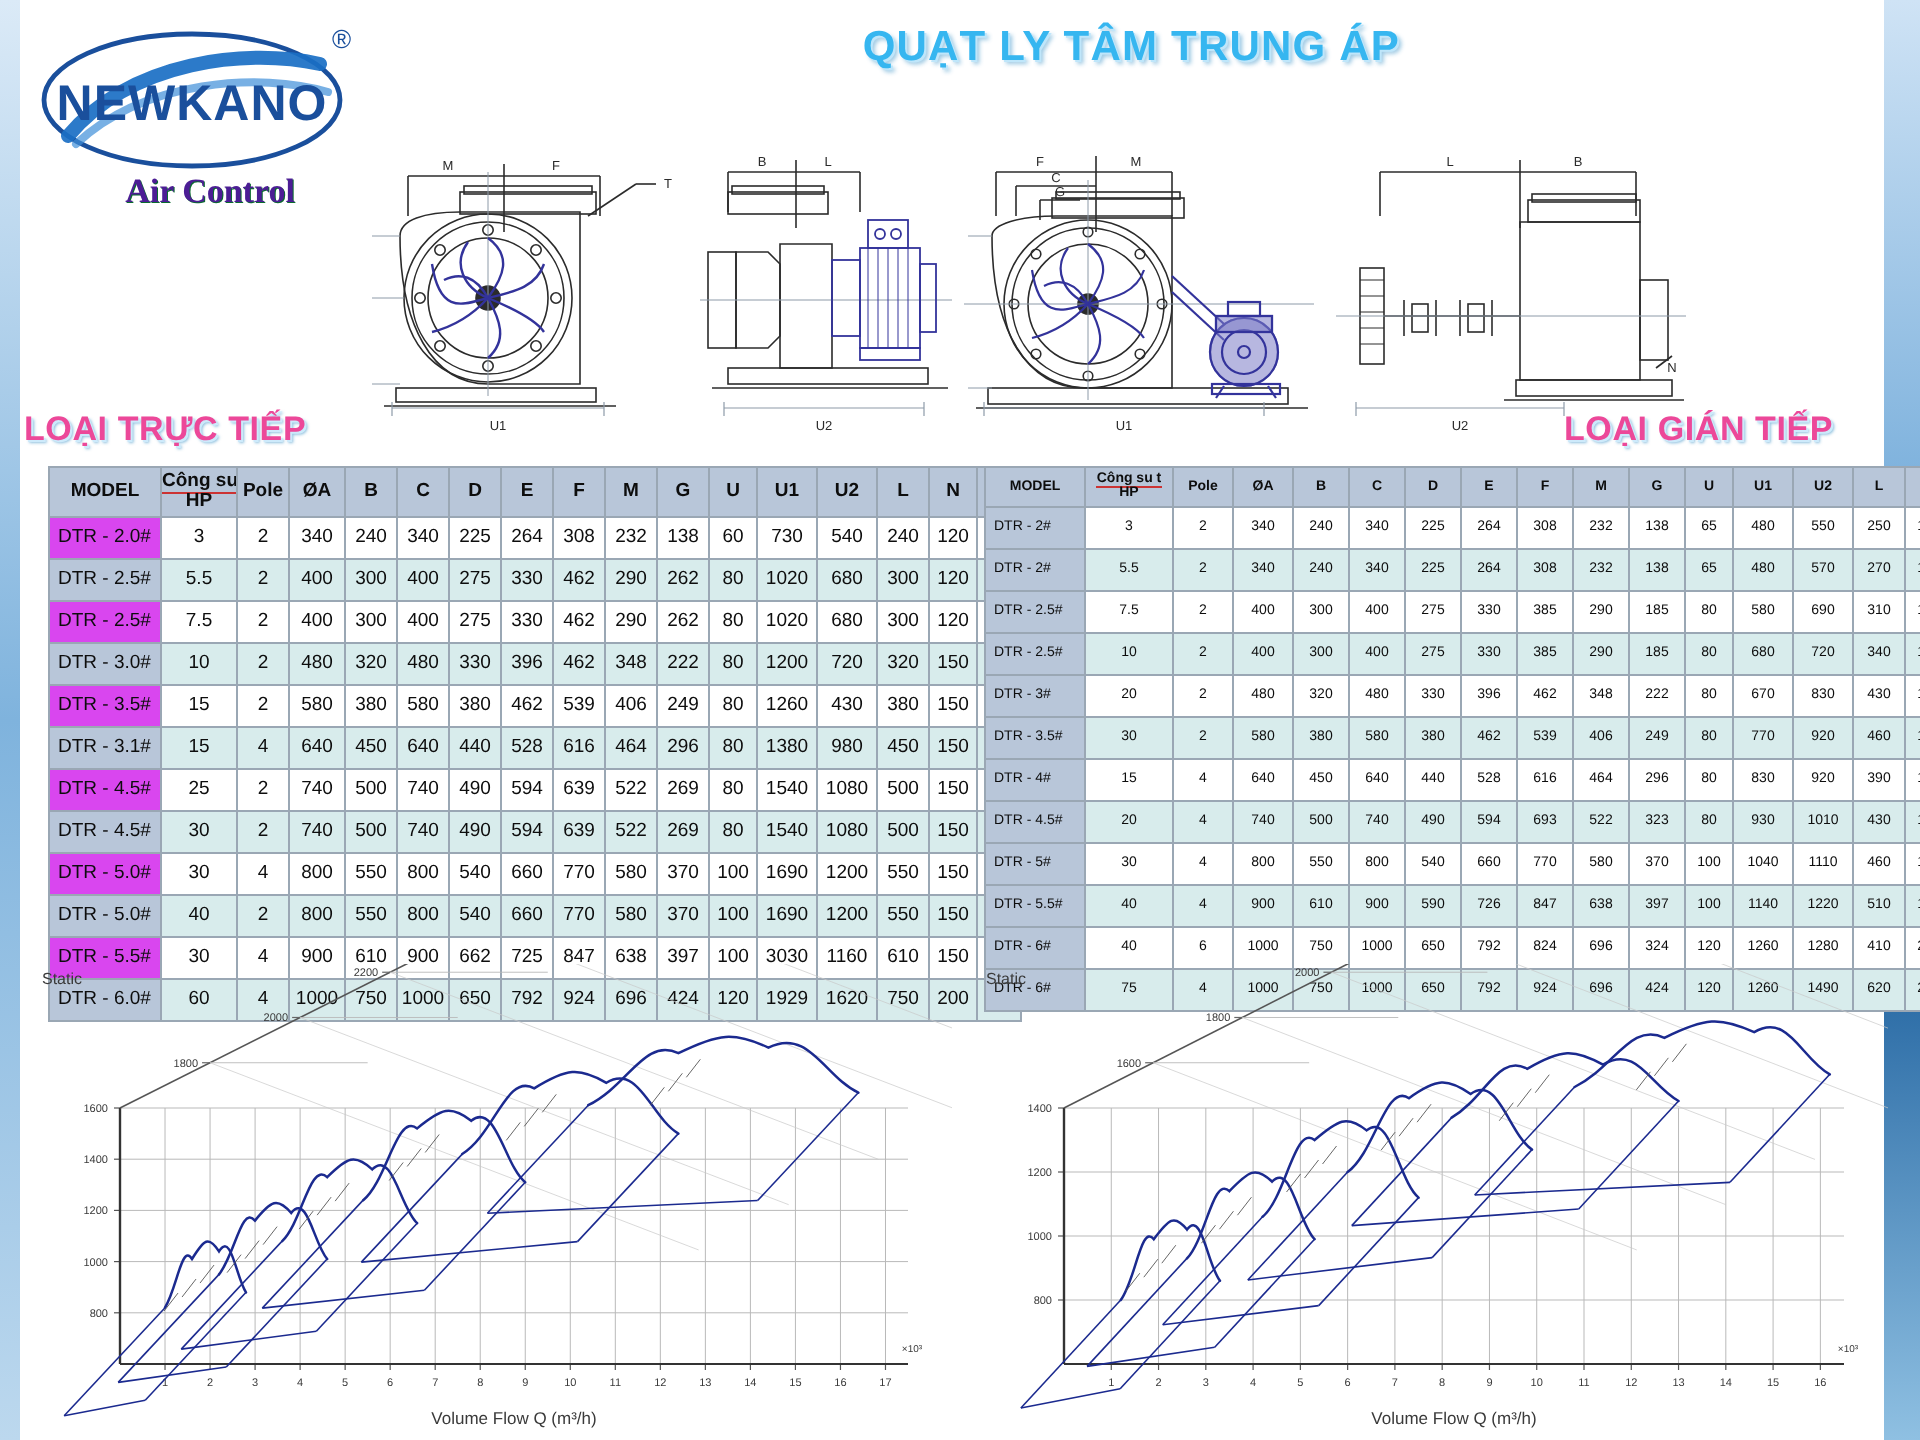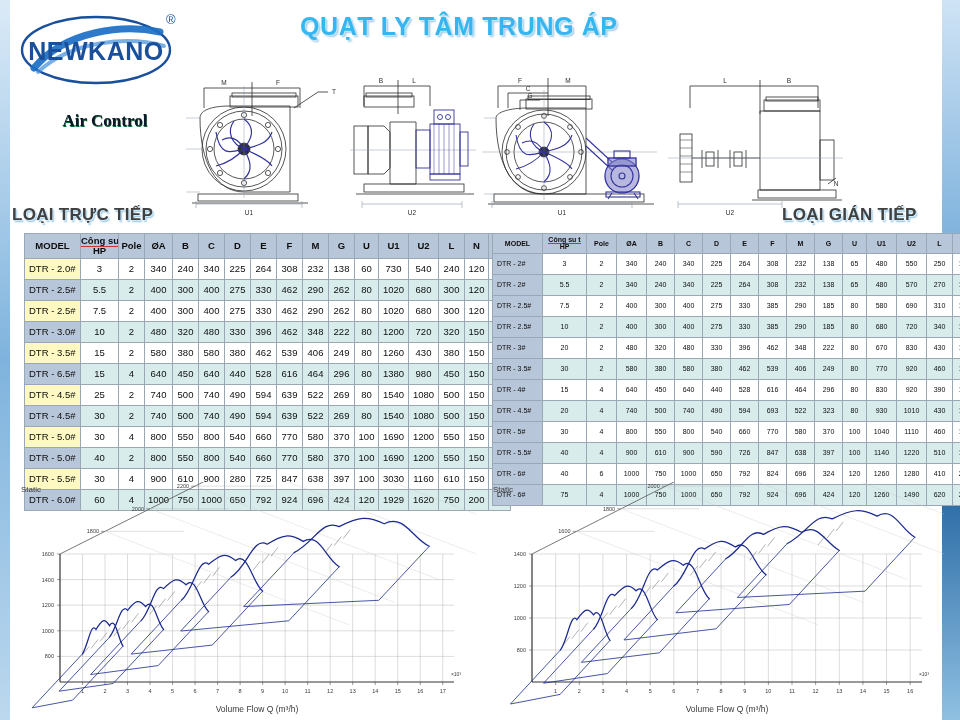--- a/index.html
+++ b/index.html
@@ -10,35 +10,34 @@
   }
   
   .edge-strip{position:absolute;right:0;width:18px;background:linear-gradient(180deg,#cfe3f5 0%,#6ea8d8 40%,#2f6fa8 70%,#8fc0e2 100%);}
   .edge-left{position:absolute;left:0;width:10px;background:linear-gradient(180deg,#dbeaf7 0%,#7fb3dd 50%,#bcd8ee 100%);}
 
   
   .logo-wrap{position:absolute;left:14px;top:6px;width:170px;height:105px;}
   .logo-wrap svg{display:block;}
   .air-control{
     position:absolute;left:30px;top:86px;width:150px;text-align:center;
-    color:#0f172a;font-weight:bold;font-size:17px;
+    color:#4c1d95;font-weight:bold;font-size:17px;
     font-family:"Liberation Serif", serif;
     text-shadow:0.5px 0.5px 0 #0a6b2e;
-    margin-top:25px;
   }
   .main-title{
-    position:absolute;left:300px;top:12px;width:400px;text-align:left;
-    font-size:25px;font-weight:bold;letter-spacing:0.6px;
+    position:absolute;left:300px;top:12px;width:400px;text-align:right;
+    font-size:21px;font-weight:bold;letter-spacing:0.6px;
     font-family:"Liberation Sans", sans-serif;
     color:#36b6f0;
     text-shadow: 1px 1px 0 #bfe6fa, 2px 2px 2px rgba(30,130,190,.45);
   }
   .section-label{
     position:absolute;font-size:17px;font-weight:bold;letter-spacing:.3px;
-    color:#404040;
+    color:#ec4899;
     text-shadow: 1px 1px 0 #cdeafb, 1.5px 1.5px 1.5px rgba(30,130,190,.5);
   }
   #label-direct{left:12px;top:205px;}
   #label-indirect{left:782px;top:205px;}
 
   
   .drawing{position:absolute;}
   .drawing svg{display:block;}
 
   
@@ -47,21 +46,21 @@
   table.spec th, table.spec td{
     border:1px solid #9aa7b4;
     text-align:center;vertical-align:middle;
     color:#0d0d0d;
     font-family:"Liberation Sans", sans-serif;
     overflow:hidden;white-space:nowrap;
   }
   
   #table-direct table.spec th{background:#b8c6d9;font-weight:bold;font-size:9.5px;line-height:1.05;padding:2px 0;}
   #table-direct table.spec td{font-size:9.5px;padding:2px 0;height:16px;}
-  #table-direct table.spec td.model{background:#fef9c3;font-size:9.5px;text-align:left;padding-left:4px;}
+  #table-direct table.spec td.model{background:#d946ef;font-size:9.5px;text-align:left;padding-left:4px;}
   #table-direct tr.alt td{background:#d8ecec;}
   #table-direct tr.alt td.model{background:#b8c6d9;}
 
   
   #table-indirect table.spec th{background:#b8c6d9;font-weight:bold;font-size:7px;line-height:1.05;padding:2px 0;}
   #table-indirect table.spec td{font-size:7px;padding:2px 0;height:16px;}
   #table-indirect table.spec td.model{background:#b8c6d9;font-size:7px;text-align:left;padding-left:4px;}
   #table-indirect tr.alt td{background:#d8ecec;}
   #table-indirect tr.alt td.model{background:#b8c6d9;}
 
@@ -474,21 +473,21 @@
           <td>406</td>
           <td>249</td>
           <td>80</td>
           <td>1260</td>
           <td>430</td>
           <td>380</td>
           <td>150</td>
           <td>2.5</td>
         </tr>
         <tr class="alt">
-          <td class="model">DTR - 6.5#</td>
+          <td class="model">DTR - 3.1#</td>
           <td>15</td>
           <td>4</td>
           <td>640</td>
           <td>450</td>
           <td>640</td>
           <td>440</td>
           <td>528</td>
           <td>616</td>
           <td>464</td>
           <td>296</td>
@@ -575,21 +574,21 @@
           <td>150</td>
           <td>3.0</td>
         </tr>
         <tr>
           <td class="model">DTR - 5.5#</td>
           <td>30</td>
           <td>4</td>
           <td>900</td>
           <td>610</td>
           <td>900</td>
-          <td>280</td>
+          <td>662</td>
           <td>725</td>
           <td>847</td>
           <td>638</td>
           <td>397</td>
           <td>100</td>
           <td>3030</td>
           <td>1160</td>
           <td>610</td>
           <td>150</td>
           <td>3.0</td>

